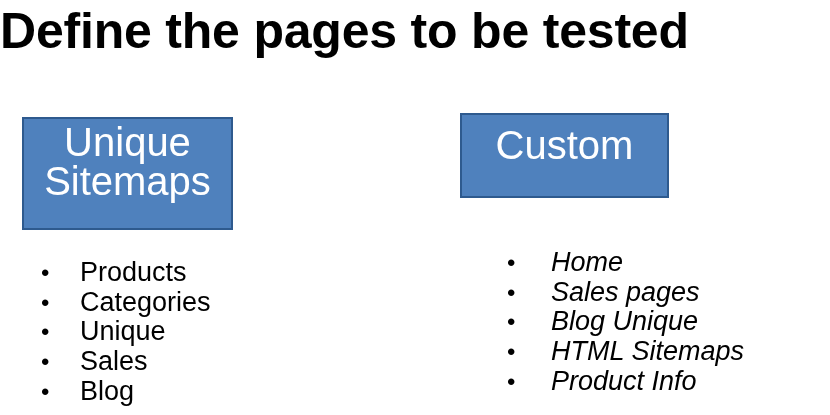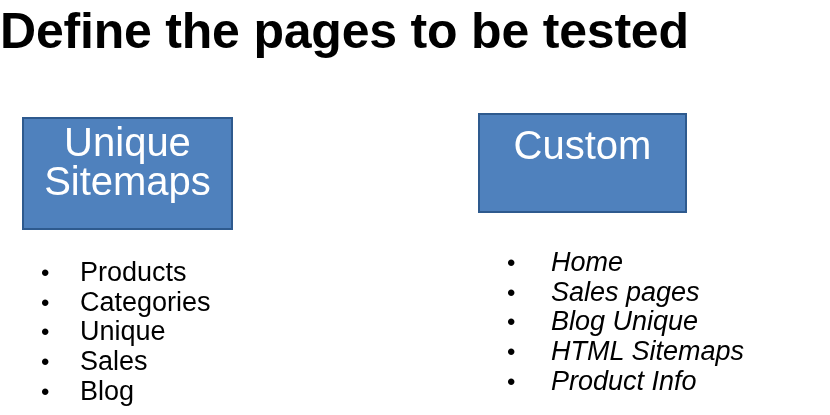--- a/index.html
+++ b/index.html
@@ -67,24 +67,24 @@
     left: 22px;
     top: 117px;
     width: 211px;
     height: 113px;
   }
   #box-unique-page-templates .box-lines {
     top: 4px;
   }
 
   #box-custom-content {
-    left: 478px;
+    left: 460px;
     top: 113px;
     width: 209px;
-    height: 100px;
+    height: 85px;
   }
   #box-custom-content .box-lines {
     top: 11px;
   }
 
   
   .bullet-list {
     position: absolute;
     margin: 0;
     padding: 0;

